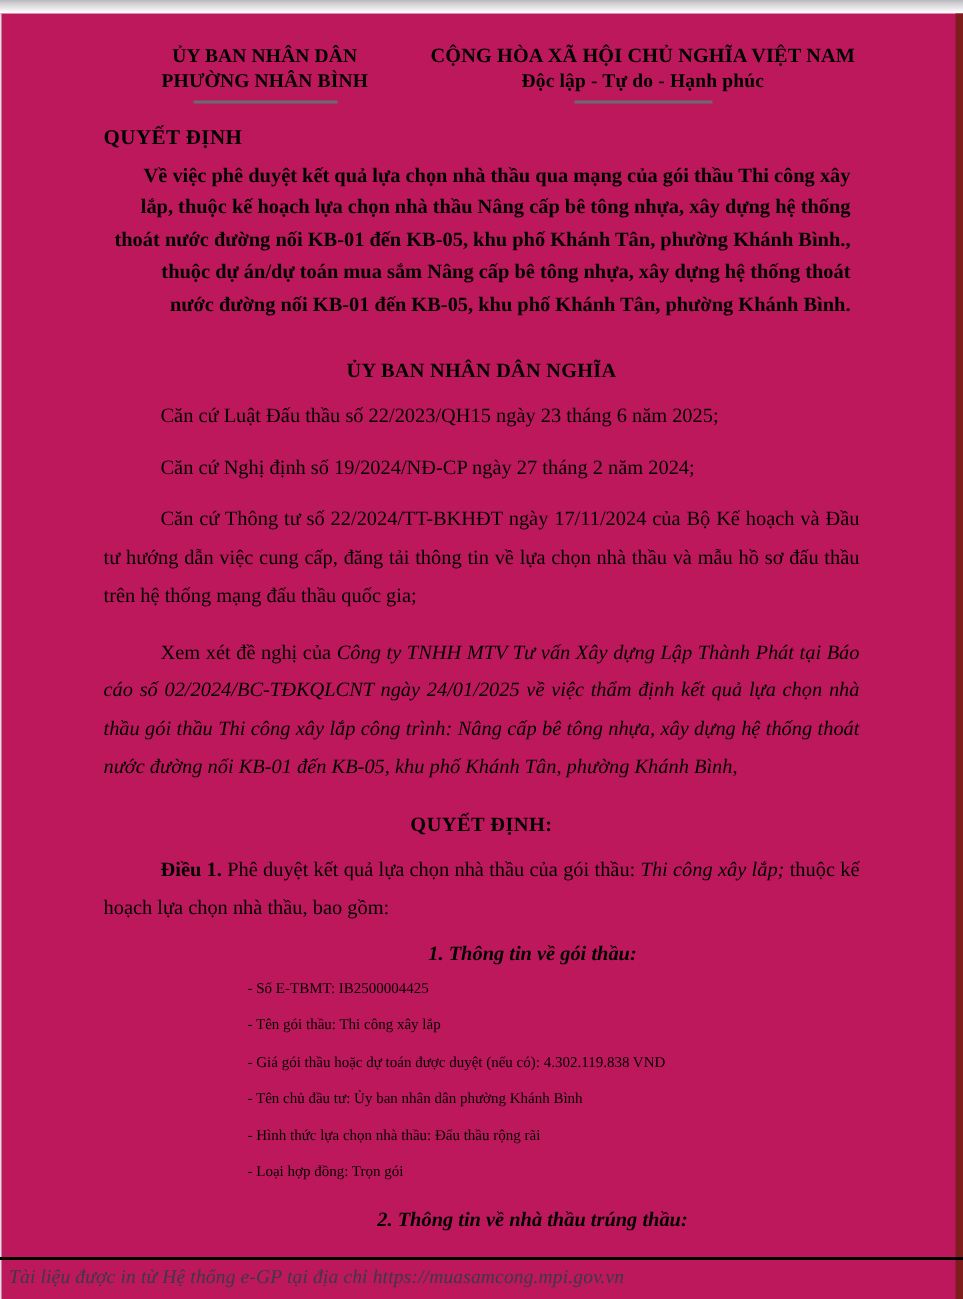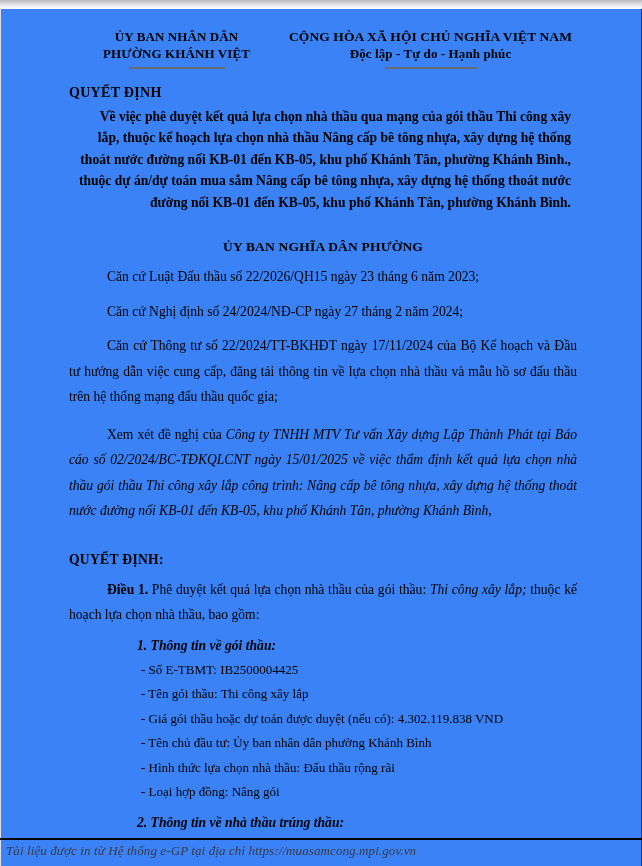--- a/index.html
+++ b/index.html
@@ -25,23 +25,23 @@
     background: linear-gradient(to bottom, #b9b9bd 0%, #d7d7db 35%, #f2f2f5 75%, #ffffff 100%);
   }
 
   
   .page {
     position: absolute;
     top: 9px;
     left: 0;
     right: 0;
     bottom: 0;
-    background: #3b82f6;
+    background: #be185d;
     border-left: 1px solid #dddde2;
-    border-right: 1px solid #7f1d1d;
+    border-right: 5px solid #7f1d1d;
     box-sizing: border-box;
   }
 
   .content {
     position: absolute;
     top: 0; left: 0; right: 0;
     bottom: 33px;
     padding: 13px 64px 0 68px;
     box-sizing: border-box;
   }
@@ -115,24 +115,25 @@
     padding: 0 6px;
   }
   .issuer {
     text-align: center;
     font-weight: bold;
     font-size: 13.5px;
     letter-spacing: 0.2px;
     margin-top: 26px;
   }
   .decide-word {
+    text-align: center;
     font-weight: bold;
     font-size: 13.6px;
     letter-spacing: 0.3px;
-    margin-top: 28px;
+    margin-top: 18px;
   }
 
   
   .para {
     text-align: justify;
     font-size: 13.6px;
     line-height: 25.5px;
     text-indent: 38px;
     margin-top: 12px;
   }
@@ -141,25 +142,26 @@
   .para .bd { font-weight: bold; }
 
   
   .sub-head {
     font-weight: bold;
     font-style: italic;
     font-size: 13.6px;
     line-height: 24px;
     margin-left: 68px;
     margin-top: 6px;
+    text-align: center;
   }
   .dash-item {
-    font-size: 13px;
+    font-size: 10px;
     line-height: 24.5px;
-    margin-left: 72px;
+    margin-left: 96px;
   }
 
   
   .content-rule {
     position: absolute;
     left: 88px;
     right: 94px;
     bottom: 27px;
     height: 1px;
     background: #e3dfe0;
@@ -186,53 +188,53 @@
 <body>
 
 <div class="page-edge-top"></div>
 
 <div class="page">
   <div class="content">
 
     <div class="header-row">
       <div class="header-col-left">
         <div class="org-line">ỦY BAN NHÂN DÂN</div>
-        <div class="org-line">PHƯỜNG KHÁNH VIỆT</div>
+        <div class="org-line">PHƯỜNG NHÂN BÌNH</div>
         <div class="rule-short rule-left"></div>
       </div>
       <div class="header-col-right">
         <div class="org-line wide">CỘNG HÒA XÃ HỘI CHỦ NGHĨA VIỆT NAM</div>
         <div class="org-line">Độc lập - Tự do - Hạnh phúc</div>
         <div class="rule-short rule-right"></div>
       </div>
     </div>
 
 
     <div class="decision-word">QUYẾT ĐỊNH</div>
     <div class="decision-title">Về việc phê duyệt kết quả lựa chọn nhà thầu qua mạng của gói thầu Thi công xây lắp, thuộc kế hoạch lựa chọn nhà thầu Nâng cấp bê tông nhựa, xây dựng hệ thống thoát nước đường nối KB-01 đến KB-05, khu phố Khánh Tân, phường Khánh Bình., thuộc dự án/dự toán mua sắm Nâng cấp bê tông nhựa, xây dựng hệ thống thoát nước đường nối KB-01 đến KB-05, khu phố Khánh Tân, phường Khánh Bình.</div>
 
-    <div class="issuer">ỦY BAN NGHĨA DÂN PHƯỜNG</div>
-
-    <div class="para tight">Căn cứ Luật Đấu thầu số 22/2026/QH15 ngày 23 tháng 6 năm 2023;</div>
-    <div class="para tight">Căn cứ Nghị định số 24/2024/NĐ-CP ngày 27 tháng 2 năm 2024;</div>
+    <div class="issuer">ỦY BAN NHÂN DÂN NGHĨA</div>
+
+    <div class="para tight">Căn cứ Luật Đấu thầu số 22/2023/QH15 ngày 23 tháng 6 năm 2025;</div>
+    <div class="para tight">Căn cứ Nghị định số 19/2024/NĐ-CP ngày 27 tháng 2 năm 2024;</div>
     <div class="para tight">Căn cứ Thông tư số 22/2024/TT-BKHĐT ngày 17/11/2024 của Bộ Kế hoạch và Đầu tư hướng dẫn việc cung cấp, đăng tải thông tin về lựa chọn nhà thầu và mẫu hồ sơ đấu thầu trên hệ thống mạng đấu thầu quốc gia;</div>
 
-    <div class="para"><span>Xem xét đề nghị của </span><span class="it">Công ty TNHH MTV Tư vấn Xây dựng Lập Thành Phát tại Báo cáo số 02/2024/BC-TĐKQLCNT ngày 15/01/2025 về việc thẩm định kết quả lựa chọn nhà thầu gói thầu Thi công xây lắp công trình: Nâng cấp bê tông nhựa, xây dựng hệ thống thoát nước đường nối KB-01 đến KB-05, khu phố Khánh Tân, phường Khánh Bình,</span></div>
+    <div class="para"><span>Xem xét đề nghị của </span><span class="it">Công ty TNHH MTV Tư vấn Xây dựng Lập Thành Phát tại Báo cáo số 02/2024/BC-TĐKQLCNT ngày 24/01/2025 về việc thẩm định kết quả lựa chọn nhà thầu gói thầu Thi công xây lắp công trình: Nâng cấp bê tông nhựa, xây dựng hệ thống thoát nước đường nối KB-01 đến KB-05, khu phố Khánh Tân, phường Khánh Bình,</span></div>
 
     <div class="decide-word">QUYẾT ĐỊNH:</div>
 
     <div class="para tight"><span class="bd">Điều 1.</span><span> Phê duyệt kết quả lựa chọn nhà thầu của gói thầu: </span><span class="it">Thi công xây lắp;</span><span> thuộc kế hoạch lựa chọn nhà thầu, bao gồm:</span></div>
 
     <div class="sub-head">1. Thông tin về gói thầu:</div>
     <div class="dash-item">- Số E-TBMT: IB2500004425</div>
     <div class="dash-item">- Tên gói thầu: Thi công xây lắp</div>
     <div class="dash-item">- Giá gói thầu hoặc dự toán được duyệt (nếu có): 4.302.119.838 VND</div>
     <div class="dash-item">- Tên chủ đầu tư: Ủy ban nhân dân phường Khánh Bình</div>
     <div class="dash-item">- Hình thức lựa chọn nhà thầu: Đấu thầu rộng rãi</div>
-    <div class="dash-item">- Loại hợp đồng: Nâng gói</div>
+    <div class="dash-item">- Loại hợp đồng: Trọn gói</div>
 
     <div class="sub-head">2. Thông tin về nhà thầu trúng thầu:</div>
 
   </div>
 
   <div class="content-rule"></div>
 </div>
 
 <div class="page-bottom-border"></div>
 <div class="footer-note">Tài liệu được in từ Hệ thống e-GP tại địa chỉ https://muasamcong.mpi.gov.vn</div>

